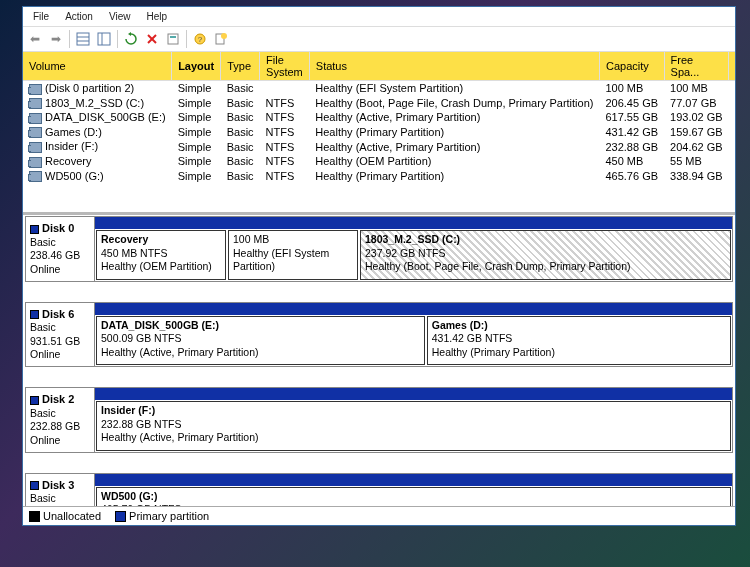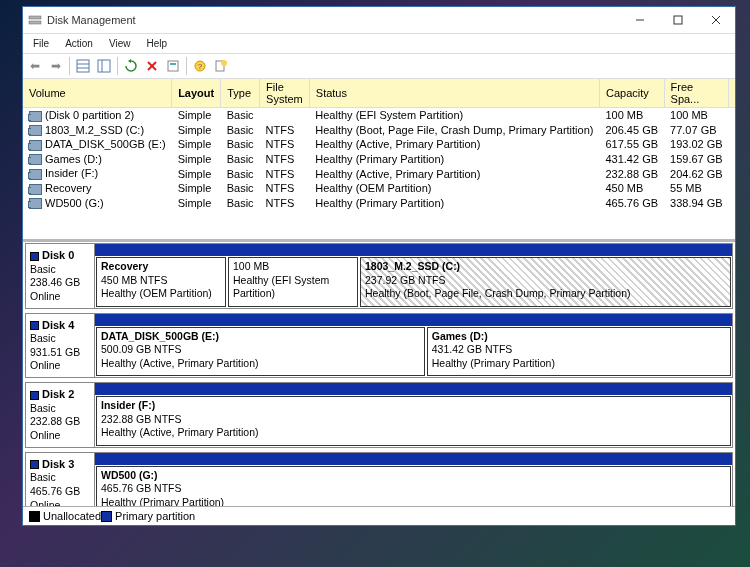--- a/index.html
+++ b/index.html
@@ -11,71 +11,44 @@
   .winbtn{width:38px;display:flex;align-items:center;justify-content:center;font-size:11px;color:#333}
   .menubar{height:19px;display:flex;align-items:center;padding:0 2px;border-bottom:1px solid #ddd}
   .menuitem{padding:2px 8px;font-size:10px;color:#222}
   .toolbar{height:24px;display:flex;align-items:center;padding:0 2px;border-bottom:1px solid #ddd;gap:1px}
   .tbtn{width:20px;height:20px;display:flex;align-items:center;justify-content:center;font-size:12px;color:#555}
   .tbtn svg{width:14px;height:14px}
   .tsep{width:1px;height:18px;background:#ccc;margin:0 2px}
   .content{flex:1;display:flex;flex-direction:column;overflow:hidden;border:0px solid #999;margin:0}
   .grid{flex:0 0 160px;overflow:auto;border-bottom:3px solid #b8b8b8;position:relative}
   table{border-collapse:collapse;width:100%;font-size:11px}
-  th{background:#fef9c3;border-right:1px solid #ddd;border-bottom:1px solid #ddd;text-align:left;padding:2px 6px;font-weight:normal;position:sticky;top:0}
+  th{background:#fde047;border-right:1px solid #ddd;border-bottom:1px solid #ddd;text-align:left;padding:2px 6px;font-weight:normal;position:sticky;top:0}
   td{padding:1px 6px;white-space:nowrap}
   .volicon{display:inline-block;width:11px;height:9px;background:#8ea7c3;border:1px solid #4a6a8a;margin-right:3px;vertical-align:middle;position:relative}
   .volicon::before{content:"";position:absolute;left:-2px;top:2px;width:2px;height:5px;background:#8ea7c3;border:1px solid #4a6a8a;border-right:none}
   .maps{flex:1;overflow:auto;padding:1px 2px}
-  .diskrow{display:flex;border:1px solid #888;margin-bottom:4px;min-height:58px}
+  .diskrow{display:flex;border:1px solid #888;margin-bottom:20px;min-height:58px}
   .diskrow .info{width:60px;border-right:1px solid #888;padding:4px 4px;font-size:10.5px;line-height:1.3}
   .diskrow .info b{font-size:11px}
   .diskrow .parts{flex:1;display:flex;flex-direction:column}
   .stripe{height:12px;background:#1030a5}
   .partrow{flex:1;display:flex}
   .part{border:1px solid #333;margin:1px;padding:2px 4px;font-size:10.5px;line-height:1.3;overflow:hidden}
   .part.hatch{background:repeating-linear-gradient(45deg,#fff,#fff 3px,#d0d0d0 3px,#d0d0d0 5px)}
   .mini{display:inline-block;width:7px;height:7px;background:#1030a5;border:1px solid #000;margin:0 3px 0 0;vertical-align:middle}
-  .legend{height:18px;border-top:1px solid #aaa;display:flex;align-items:center;gap:0;padding:0 6px;font-size:11px}
+  .legend{height:18px;border-top:1px solid #aaa;display:flex;align-items:center;gap:14px;padding:0 6px;font-size:11px}
   .legend .sw{display:inline-block;width:9px;height:9px;border:1px solid #000;margin-right:3px;vertical-align:middle}
   .legend .sw.black{background:#000}
   .legend .sw.blue{background:#1030a5}
   .dim{color:#888}
 </style>
 </head>
 <body>
 
 <div class="window">
-  <div class="titlebar">
-    <span class="icon">
-      <svg viewBox="0 0 16 16">
-          <rect x="2" y="4" width="12" height="3" fill="#b0b0b0" stroke="#666" stroke-width="0.5"></rect>
-          <rect x="2" y="9" width="12" height="3" fill="#b0b0b0" stroke="#666" stroke-width="0.5"></rect>
-        </svg>
-    </span>
-    <span class="title">Disk Management</span>
-    <div class="winbtns">
-      <div class="winbtn">
-          <svg width="10" height="10">
-            <line x1="1" y1="5" x2="9" y2="5" stroke="#333"></line>
-          </svg>
-        </div>
-      <div class="winbtn">
-          <svg width="10" height="10">
-            <rect x="1" y="1" width="8" height="8" fill="none" stroke="#333"></rect>
-          </svg>
-        </div>
-      <div class="winbtn">
-          <svg width="10" height="10">
-            <line x1="1" y1="1" x2="9" y2="9" stroke="#333"></line>
-            <line x1="9" y1="1" x2="1" y2="9" stroke="#333"></line>
-          </svg>
-        </div>
-    </div>
-  </div>
 
   <div class="menubar">
     <span class="menuitem">File</span>
     <span class="menuitem">Action</span>
     <span class="menuitem">View</span>
     <span class="menuitem">Help</span>
   </div>
 
   <div class="toolbar">
     <span class="tbtn dim">⬅</span>
@@ -223,21 +196,21 @@
           <div class="parts">
             <div class="stripe"></div>
             <div class="partrow">
               <div class="part" style="flex: 0 0 120px;"><b>Recovery</b><br>450 MB NTFS<br>Healthy (OEM Partition)</div>
               <div class="part" style="flex: 0 0 120px;">100 MB<br>Healthy (EFI System Partition)</div>
               <div class="part hatch" style="flex: 1 1 0%;"><b>1803_M.2_SSD  (C:)</b><br>237.92 GB NTFS<br>Healthy (Boot, Page File, Crash Dump, Primary Partition)</div>
             </div>
           </div>
         </div>
         <div class="diskrow">
-          <div class="info"><span class="mini"></span><b>Disk 4</b><br>Basic<br>931.51 GB<br>Online</div>
+          <div class="info"><span class="mini"></span><b>Disk 6</b><br>Basic<br>931.51 GB<br>Online</div>
           <div class="parts">
             <div class="stripe"></div>
             <div class="partrow">
               <div class="part" style="flex: 1 1 52%;"><b>DATA_DISK_500GB  (E:)</b><br>500.09 GB NTFS<br>Healthy (Active, Primary Partition)</div>
               <div class="part" style="flex: 1 1 48%;"><b>Games  (D:)</b><br>431.42 GB NTFS<br>Healthy (Primary Partition)</div>
             </div>
           </div>
         </div>
         <div class="diskrow">
           <div class="info"><span class="mini"></span><b>Disk 2</b><br>Basic<br>232.88 GB<br>Online</div>

